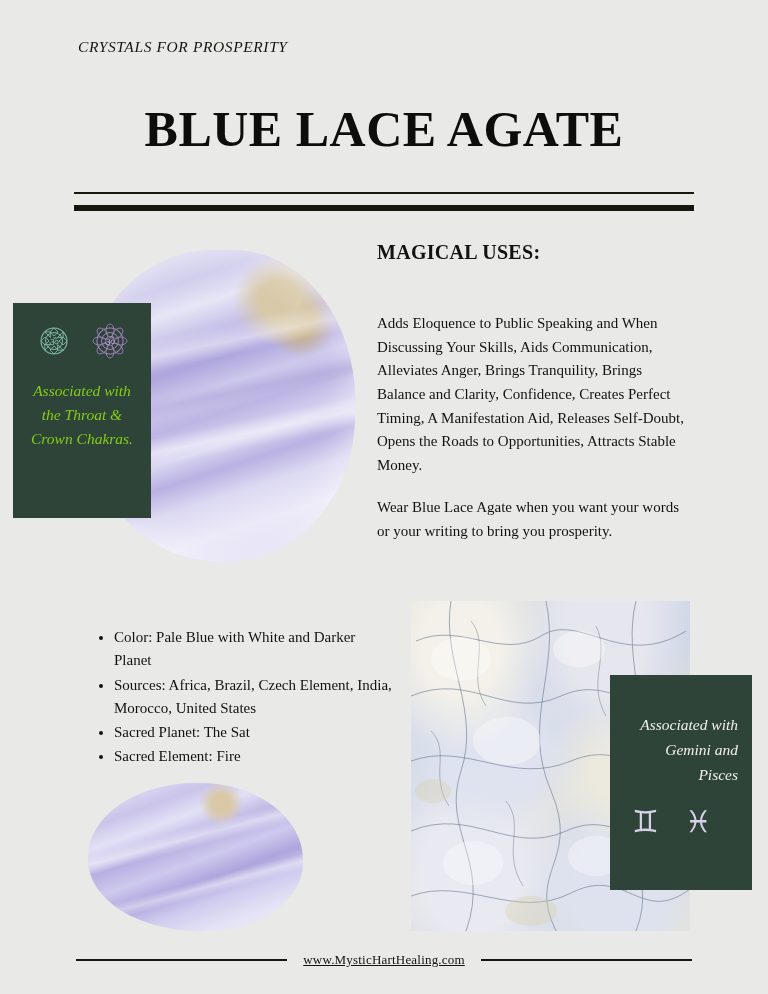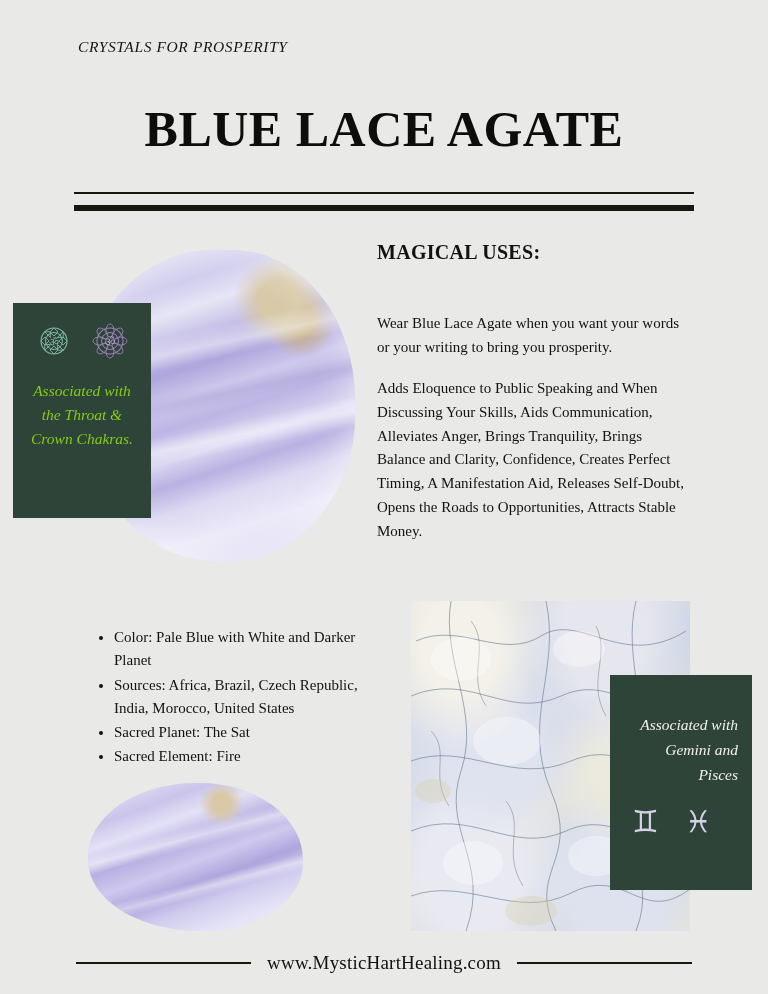--- a/index.html
+++ b/index.html
@@ -252,23 +252,24 @@
     justify-content: center;
     gap: 16px;
     padding: 0 76px;
   }
   .footer .line {
     flex: 1;
     height: 1.5px;
     background: #18180f;
   }
   .footer .url {
-    font-size: 19px;
+    font-size: 13px;
     letter-spacing: 0.2px;
     white-space: nowrap;
+    text-decoration: underline;
   }
 </style>
 </head>
 <body>
 
 <div class="page">
 
   <div class="kicker">CRYSTALS FOR PROSPERITY</div>
   <div class="title">BLUE LACE AGATE</div>
 
@@ -312,27 +313,27 @@
           </g>
           <text x="22" y="27" font-size="12" text-anchor="middle" fill="#b99ad2" font-family="DejaVu Sans, sans-serif">ॐ</text>
         </svg>
       </span>
     </div>
     <div class="chakra-text">Associated with the Throat &amp; Crown Chakras.</div>
   </div>
 
   <div class="uses-heading">MAGICAL USES:</div>
   <div class="uses-body">
+    <p>Adds Eloquence to Public Speaking and When Discussing Your Skills, Aids Communication, Alleviates Anger, Brings Tranquility, Brings Balance and Clarity, Confidence, Creates Perfect Timing, A Manifestation Aid, Releases Self-Doubt, Opens the Roads to Opportunities, Attracts Stable Money.</p>
     <p>Wear Blue Lace Agate when you want your words or your writing to bring you prosperity.</p>
-    <p>Adds Eloquence to Public Speaking and When Discussing Your Skills, Aids Communication, Alleviates Anger, Brings Tranquility, Brings Balance and Clarity, Confidence, Creates Perfect Timing, A Manifestation Aid, Releases Self-Doubt, Opens the Roads to Opportunities, Attracts Stable Money.</p>
   </div>
 
   <ul class="facts">
     <li>Color: Pale Blue with White and Darker Planet</li>
-    <li>Sources: Africa, Brazil, Czech Republic, India, Morocco, United States</li>
+    <li>Sources: Africa, Brazil, Czech Element, India, Morocco, United States</li>
     <li>Sacred Planet: The Sat</li>
     <li>Sacred Element: Fire</li>
   </ul>
 
   <div class="crystal-bottom"></div>
 
   <div class="agate">
     <svg class="agate-veins" viewBox="0 0 279 330" preserveAspectRatio="none">
       <g fill="none" stroke="#5a6b86" stroke-opacity="0.55" stroke-width="1">
         <path d="M5 40 C 50 20, 90 60, 130 35 S 210 70, 275 30"></path>

